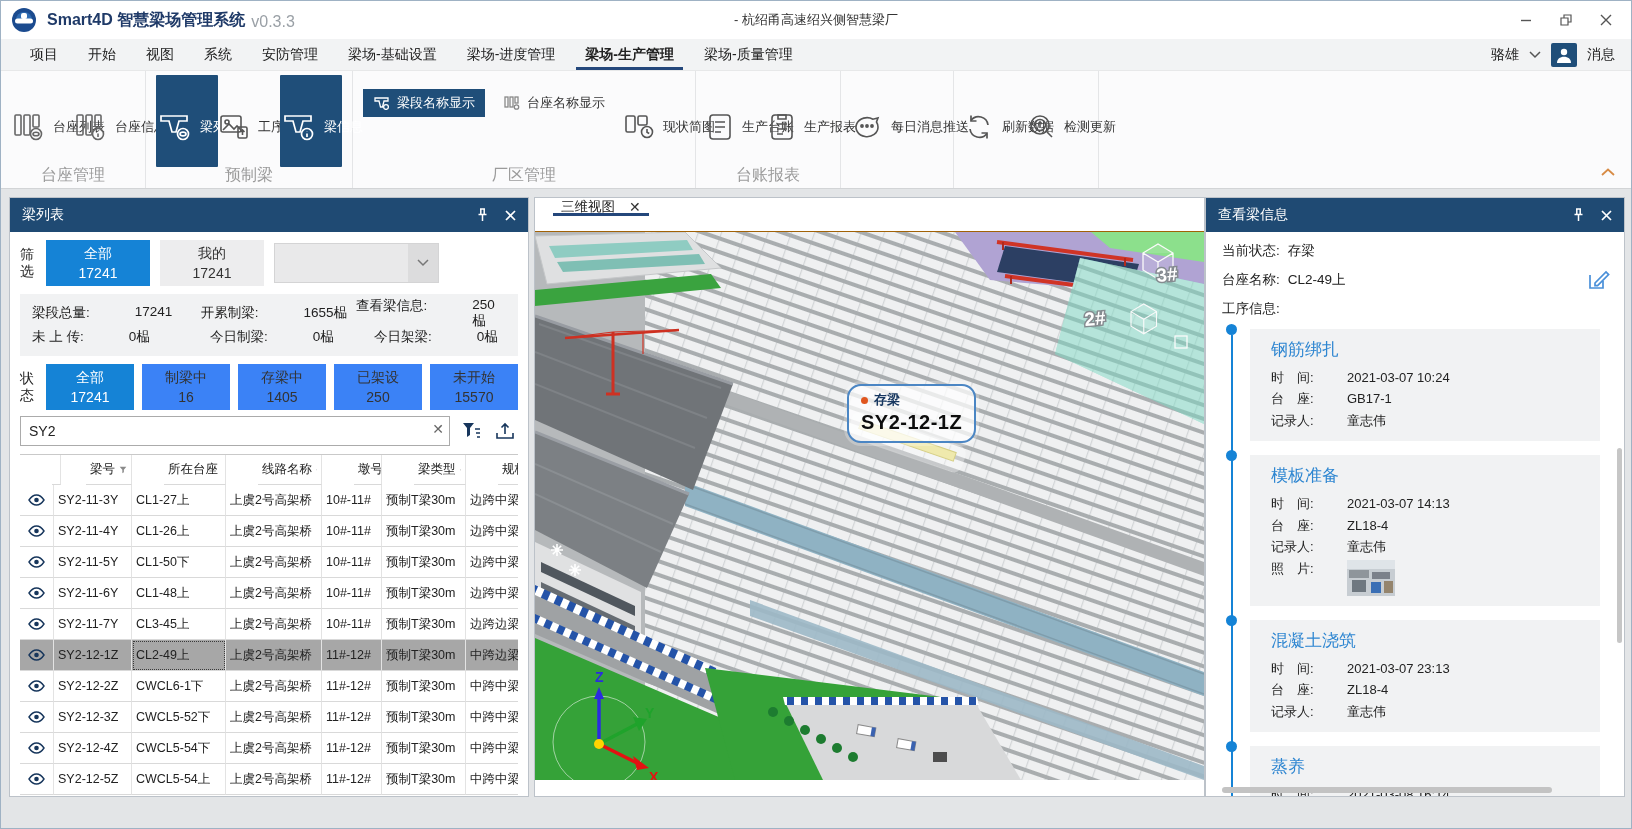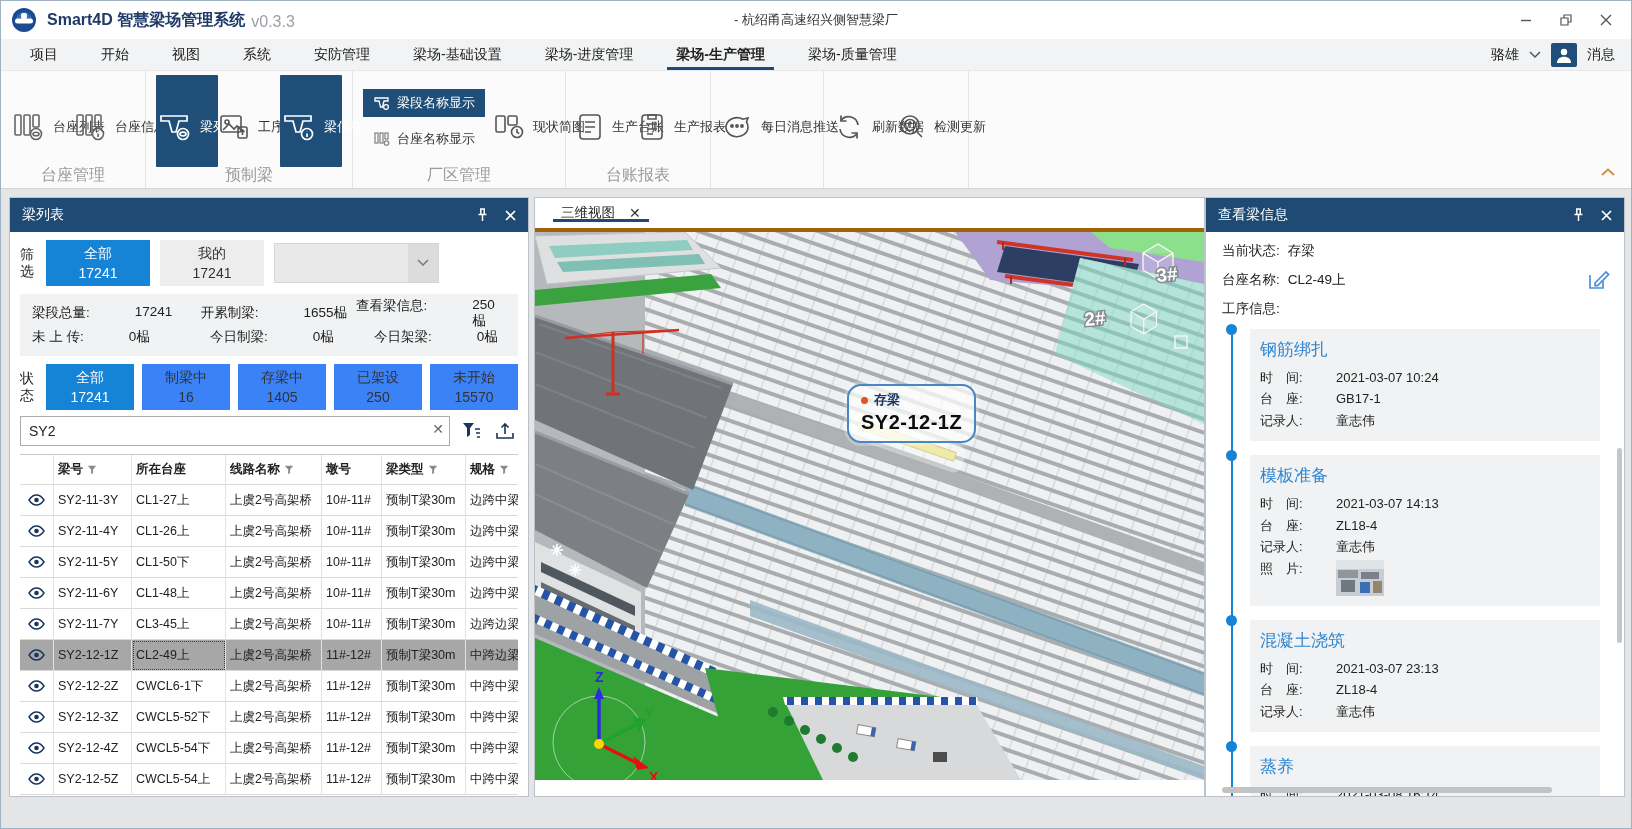--- a/index.html
+++ b/index.html
@@ -9,41 +9,41 @@
   
   .titlebar { position:absolute; top:0; left:0; right:0; height:38px; background:#ffffff; display:flex; align-items:center; padding:0 10px; }
   .logo { width:26px; height:26px; margin-right:10px; }
   .app-title { font-size:16px; font-weight:bold; color:#1f3a68; }
   .app-version { font-size:16px; color:#9aa0a6; margin-left:6px; margin-top:4px; }
   .doc-title { position:absolute; left:0; right:0; text-align:center; font-size:13px; color:#333; pointer-events:none; }
   .win-controls { margin-left:auto; display:flex; gap:26px; z-index:2; padding-right:8px; }
   .win-btn { width:14px; height:14px; color:#555; display:flex; align-items:center; justify-content:center; cursor:pointer; }
 
   
-  .menubar { position:absolute; top:38px; left:0; right:0; height:32px; background:#f2f3f4; display:flex; align-items:stretch; padding-left:14px; border-bottom:1px solid #e7e8e9;gap:13px; }
+  .menubar { position:absolute; top:38px; left:0; right:0; height:32px; background:#f2f3f4; display:flex; align-items:stretch; padding-left:14px; border-bottom:1px solid #e7e8e9; }
   .menu-item { padding:0 15px; font-size:14px; color:#222; display:flex; align-items:center; position:relative; cursor:pointer; }
   .menu-item.active { font-weight:bold; }
   .menu-item.active::after { content:""; position:absolute; left:6px; right:6px; bottom:0; height:3px; background:#24477b; }
   .menubar-right { margin-left:auto; display:flex; align-items:center; gap:10px; padding-right:16px; }
   .user-name { font-size:14px; color:#222; }
   .avatar { width:26px; height:24px; background:#1f4e79; border-radius:2px; display:flex; align-items:center; justify-content:center; }
   .messages { font-size:14px; color:#222; }
 
   
   .ribbon { position:absolute; top:70px; left:0; right:0; height:118px; background:#fbfbfc; border-bottom:1px solid #d2d4d6; display:flex; }
   .rgroup { position:relative; display:flex; align-items:flex-start; padding:4px 10px 18px; border-right:1px solid #e4e5e7; }
   .rgroup-label { position:absolute; bottom:2px; left:0; right:0; text-align:center; font-size:16px; color:#9b9b9b; }
   .rbtn { width:62px; height:92px; display:flex; flex-direction:row; align-items:center; justify-content:flex-start; padding-top:12px; gap:8px; cursor:pointer; border-radius:1px; }
   .rbtn .ric { height:34px; display:flex; align-items:center; }
   .rbtn .rlab { font-size:13px; color:#333; white-space:nowrap; }
   .rbtn.wide { width:92px; }
   .rbtn.sel { background:#1f4e79; }
   .rbtn.sel .rlab { color:#fff; }
   .rbtn .chev { margin-top:-4px; }
-  .toggle-col { display:flex; flex-direction:column; gap:8px; padding-top:14px; margin-right:8px; }
+  .toggle-col { display:flex; flex-direction:row; gap:8px; padding-top:14px; margin-right:8px; }
   .toggle-row { display:flex; align-items:center; gap:7px; height:28px; padding:0 10px; font-size:13px; color:#333; cursor:pointer; }
   .toggle-row.sel { background:#1f4e79; color:#fff; }
   .ribbon-collapse { position:absolute; right:16px; bottom:8px; cursor:pointer; }
 
   
   .main { position:absolute; top:188px; left:0; right:0; bottom:0; background:#e3e5e7; }
   .panel { position:absolute; background:#fff; border:1px solid #bcc2c9; }
   .panel-header { height:34px; background:#1f4a73; color:#fff; display:flex; align-items:center; font-size:14px; padding:0 12px; }
   .ph-icons { margin-left:auto; display:flex; gap:16px; align-items:center; }
   .ph-icon { cursor:pointer; display:flex; align-items:center; color:#fff; font-size:13px; }
@@ -65,51 +65,51 @@
   .stat .sv { margin-left:6px; }
   .stat.w1 { width:172px; } .stat.w2 { width:158px; }
   .search-row { display:flex; align-items:center; margin:6px 10px 8px; height:30px; gap:8px; }
   .search-box { flex:1; position:relative; height:30px; }
   .search-box input { width:100%; height:30px; border:1px solid #ababab; padding:0 26px 0 8px; font-size:14px; color:#222; font-family:inherit; background:#fff; }
   .search-clear { position:absolute; right:6px; top:6px; cursor:pointer; color:#666; font-size:14px; line-height:1; }
   .tool-btn { width:26px; height:26px; display:flex; align-items:center; justify-content:center; cursor:pointer; }
 
   .btable { margin:0 10px; border-top:1px solid #c9c9c9; }
   .thead, .trow { display:grid; grid-template-columns:34px 78px 94px 96px 60px 84px 1fr; }
-  .thead .tc { font-weight:bold; height:30px; line-height:29px; }
+  .thead .tc { font-weight:normal; height:30px; line-height:29px;margin-left:32px; }
   .tc { font-size:12.5px; color:#222; padding:0 4px; height:31px; line-height:30px; border-right:1px solid #e3e3e3; border-bottom:1px solid #d9d9d9; white-space:nowrap; overflow:hidden; display:flex; align-items:center; gap:4px; }
   .tc:last-child { border-right:none; }
   .tc.eye { justify-content:center; }
   .trow.sel .tc { background:#a7a7a7; }
   .trow.sel .tc.dot { outline:1px dotted #3a3a3a; outline-offset:-2px; }
 
   
   #view-panel { left:533px; top:8px; width:671px; height:600px; }
-  .tabbar { height:34px; display:flex; align-items:center; border-bottom:4px solid #a16207; padding-left:18px; background:#fff; }
+  .tabbar { height:34px; display:flex; align-items:flex-start; border-bottom:1px solid #a16207; padding-left:18px; background:#fff; }
   .tab { display:flex; align-items:center; gap:14px; font-size:13.5px; color:#222; position:relative; padding:0 8px; cursor:pointer; }
   .tab.active::after { content:""; position:absolute; left:0; right:0; bottom:0; height:3px; background:#24477b; }
   .tab-close { color:#333; font-size:14px; cursor:pointer; }
   .viewport { position:absolute; top:34px; left:0; width:669px; height:548px; overflow:hidden; background:#b6b9bb; }
   .beam-tip { position:absolute; left:312px; top:152px; border:2px solid #4b86c4; border-radius:14px; background:rgba(255,255,255,0.74); padding:5px 12px 7px; box-shadow:0 0 0 3px rgba(255,255,255,0.25); }
   .beam-tip .l1 { display:flex; align-items:center; gap:6px; font-size:13px; font-weight:bold; color:#16365f; }
   .beam-tip .dotx { width:7px; height:7px; border-radius:50%; background:#e0561f; }
   .beam-tip .l2 { font-size:20px; font-weight:bold; color:#0d0d0d; margin-top:2px; letter-spacing:0.5px; }
 
   
   #info-panel { left:1204px; top:8px; width:420px; height:600px; overflow:hidden; }
   .info-body { padding:10px 14px 0 16px; position:relative; height:566px; overflow:hidden; }
   .info-row { font-size:13.5px; color:#222; margin-bottom:11px; display:flex; }
   .info-row .il { white-space:pre; }
   .info-row .iv { margin-left:8px; }
   .edit-btn { position:absolute; right:14px; top:36px; cursor:pointer; }
   .timeline { position:relative; margin-left:4px; padding-left:24px; }
   .timeline::before { content:""; position:absolute; left:5px; top:6px; bottom:-40px; width:2px; background:#1583d6; }
   .titem { position:relative; margin-bottom:14px; }
   .tdot { position:absolute; left:-24px; top:-5px; width:11px; height:11px; border-radius:50%; background:#1583d6; }
-  .tcard { background:#f1f2f3; padding:9px 10px 10px; margin-right:10px; }
+  .tcard { background:#f1f2f3; padding:9px 21px 10px; margin-right:10px; }
   .ptitle { color:#2e86d1; font-size:17px; margin-bottom:6px; }
   .frow { display:flex; font-size:13px; color:#222; line-height:1.65; }
   .flab { width:76px; white-space:pre; }
   .fval {}
   .photo { display:inline-block; width:48px; height:36px; margin-top:2px; }
   .vscroll { position:absolute; right:2px; top:250px; width:5px; height:195px; background:#c6c6c6; border-radius:3px; }
   .hscroll { position:absolute; left:16px; bottom:3px; height:6px; width:330px; background:#c3c3c3; border-radius:3px; }
 
   svg text { font-family:"Liberation Sans","DejaVu Sans",sans-serif; }
 </style>

